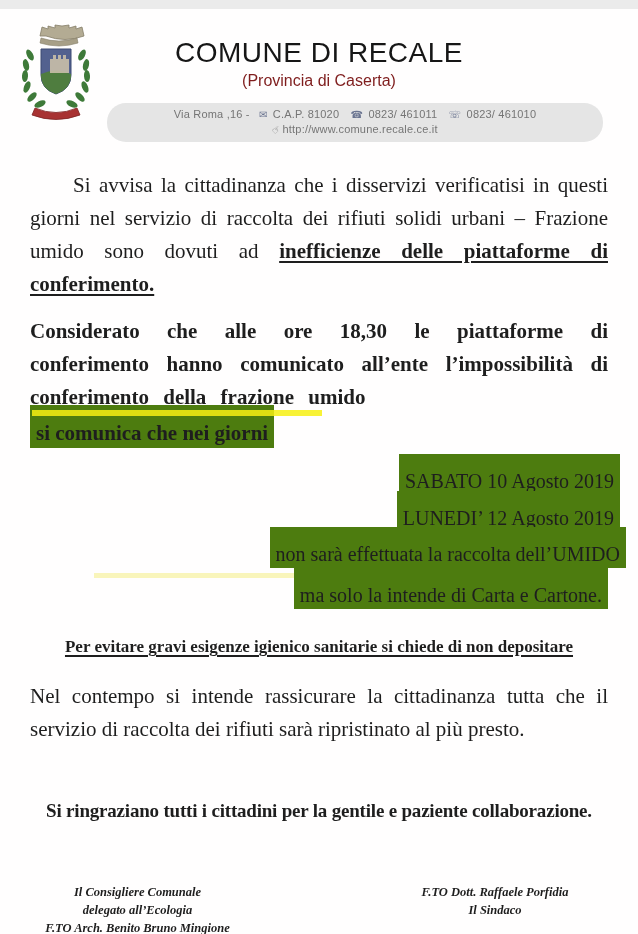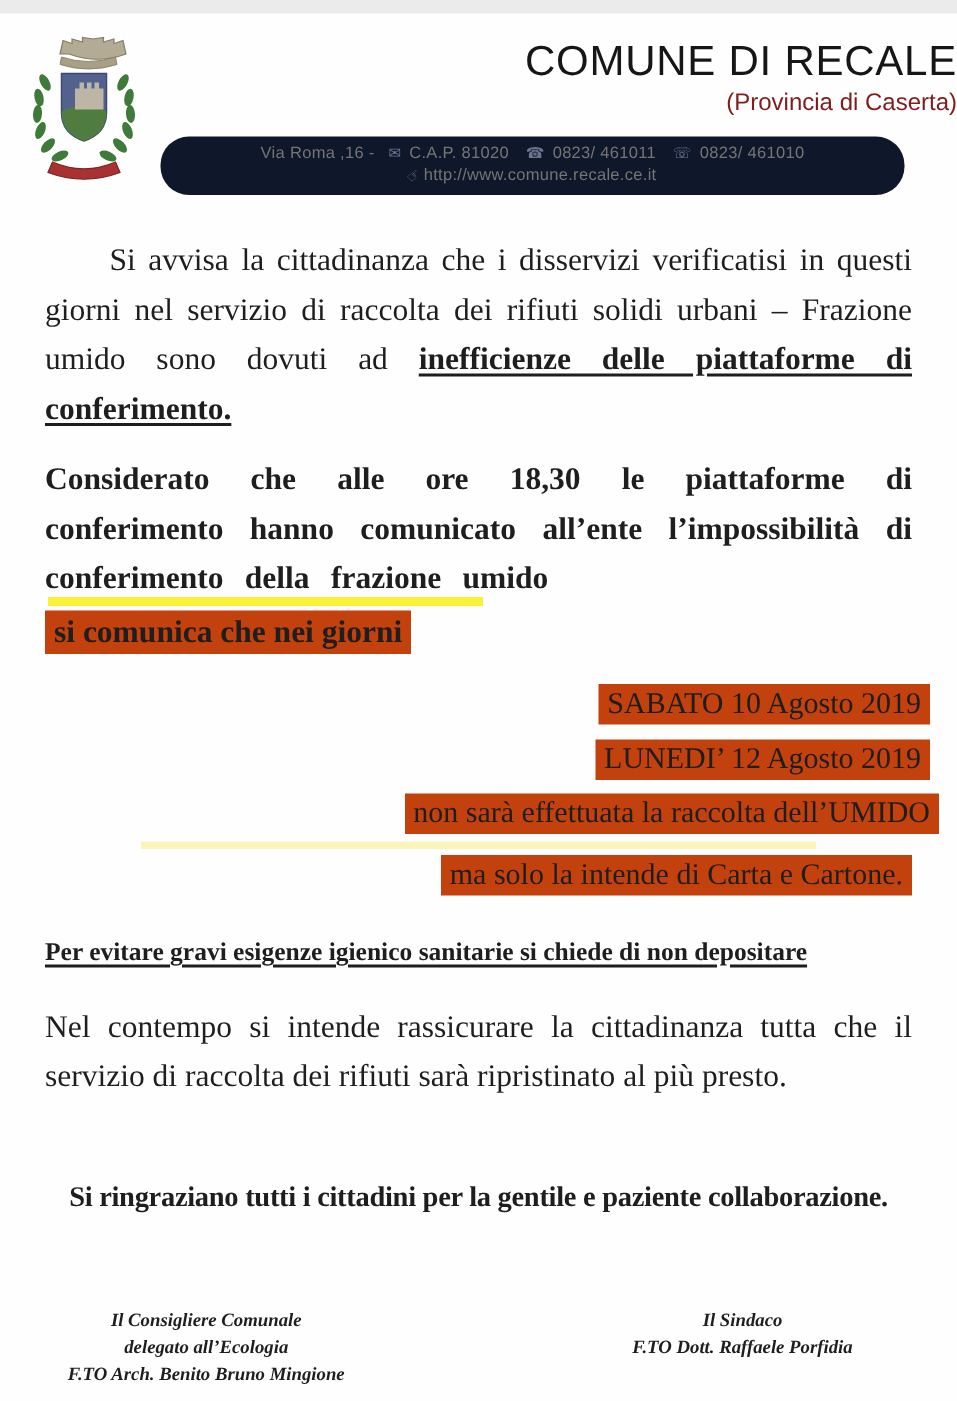--- a/index.html
+++ b/index.html
@@ -9,60 +9,60 @@
     background:#fffefe;
     overflow:hidden;
     font-family:"Liberation Serif", serif;
     color:#1e1e1e;
   }
   .top-strip{height:9px;background:#ebebeb;width:100%;}
 
   
   .header{position:relative;}
   .crest{position:absolute;left:13px;top:10px;width:86px;height:102px;}
-  .title-block{text-align:right;padding-top:16px;}
+  .title-block{text-align:center;padding-top:28px;}
   .title{
     font-family:"Liberation Sans", sans-serif;
     font-size:28px;font-weight:normal;letter-spacing:.5px;
     color:#161616;margin:0;line-height:32px;
   }
   .subtitle{
     font-family:"Liberation Sans", sans-serif;
     font-size:16px;color:#7f1d1d;margin-top:2px;line-height:20px;
   }
   .address-bar{
     margin:12px 35px 0 107px;
-    background:#0f172a;
+    background:#e5e5e5;
     text-align:center;
     font-family:"Liberation Sans", sans-serif;
     font-size:11px;color:#757575;
     padding:4px 0 5px;line-height:14px;letter-spacing:.2px;border-radius:19px;
   }
   .address-bar .ico{font-size:10px;color:#6a7490;margin:0 2px 0 8px;}
   .address-bar .ico.first{margin-left:6px;}
   .pointer-ico{display:inline-block;transform:rotate(-40deg);font-size:10px;color:#7a7a7a;margin-right:1px;}
 
   
   .main{margin:0 30px;}
   .para{font-size:21px;line-height:33px;text-align:justify;margin:0;}
   .para1{margin-top:27px;text-indent:43px;}
   .para2{margin-top:14px;font-weight:bold;word-spacing:9px;}
   .bold{font-weight:bold;}
   .uline{text-decoration:underline;text-underline-offset:3px;text-decoration-thickness:1.5px;}
 
-  .hl{background:#c2410c;padding:2px 6px 3px;}
+  .hl{background:#4d7c0f;padding:16px 6px 3px;}
   .hl-intro{margin-top:2px;font-size:21px;font-weight:bold;line-height:30px;}
   .hl-strip{height:6px;background:#f7f013;width:290px;margin:-4px 0 0 2px;opacity:.85;}
   .faint-strip{height:5px;background:rgba(243,236,120,.5);width:450px;margin:3px auto 2px;}
   .hl-center{text-align:right;font-size:20px;font-weight:normal;line-height:31px;}
   .gap18{margin-top:18px;} .gap6{margin-top:6px;} .gap5{margin-top:5px;}
   .shift12{transform:translateX(12px);} .shift18{transform:translateX(18px);}
 
   .warning{
-    margin-top:19px;font-size:17px;font-weight:bold;line-height:33px;
+    margin-top:19px;text-align:center;font-size:17px;font-weight:bold;line-height:33px;
   }
   .warning div{text-decoration:underline;text-underline-offset:3px;text-decoration-thickness:1.5px;}
   .para3{margin-top:17px;}
 
   .thanks{
     margin:50px -24px 0;
     text-align:center;font-size:19px;font-weight:bold;
     letter-spacing:-.2px;white-space:nowrap;line-height:30px;
   }
 
@@ -153,17 +153,17 @@
     <p class="thanks">Si ringraziano tutti i cittadini per la gentile e paziente collaborazione.</p>
   </div>
 
   <div class="signatures">
     <div class="sig sig-left">
       <div>Il Consigliere Comunale</div>
       <div>delegato all’Ecologia</div>
       <div>F.TO  Arch. Benito Bruno Mingione</div>
     </div>
     <div class="sig sig-right">
+      <div>F.TO Dott. Raffaele Porfidia</div>
       <div>Il  Sindaco</div>
-      <div>F.TO Dott. Raffaele Porfidia</div>
     </div>
   </div>
 </div>
 
 </body></html>

